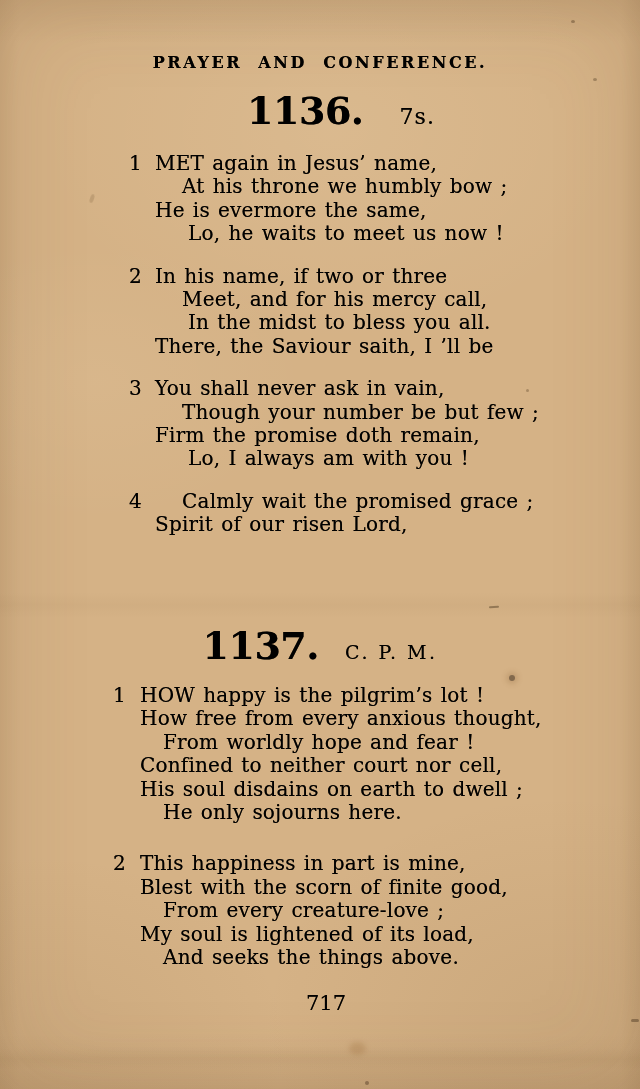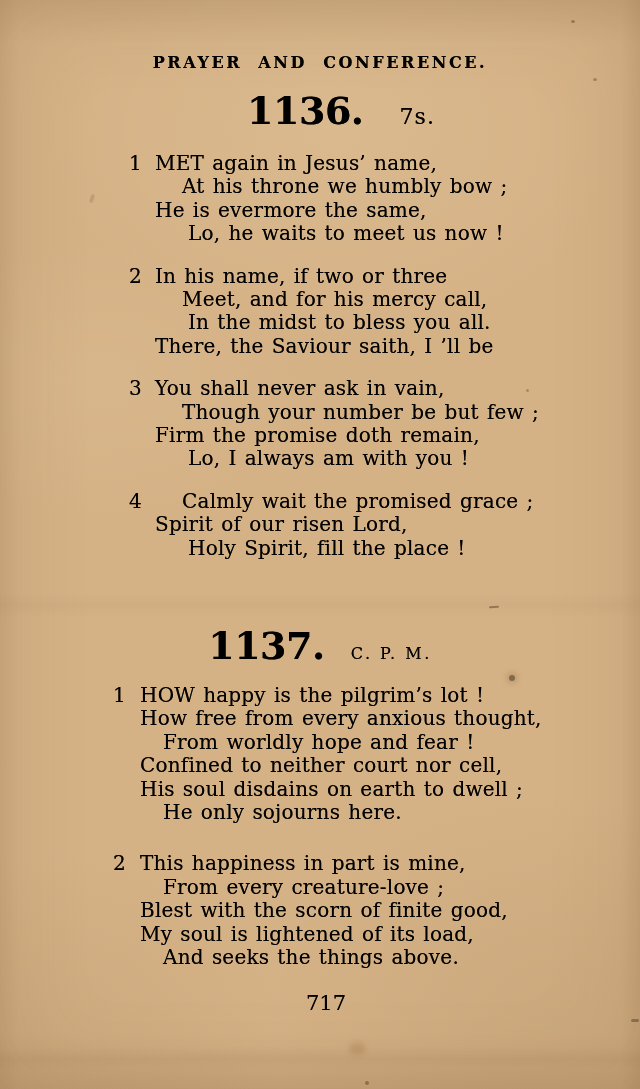--- a/index.html
+++ b/index.html
@@ -33,21 +33,21 @@
     font-size:16px;font-weight:700;letter-spacing:2.6px;word-spacing:8px;
   }
   .hymn-heading{
     position:absolute;left:0;right:0;display:flex;justify-content:center;
     align-items:baseline;
   }
   .hymn-heading.h0{top:92px;gap:36px;padding-left:42px;}
   .hymn-heading.h1{top:627px;gap:26px;}
   .hymn-number{font-size:38px;font-weight:700;line-height:1;letter-spacing:-0.5px;}
   .hymn-meter{font-size:22px;letter-spacing:1px;}
-  .hymn-heading.h1 .hymn-meter{font-size:16px;letter-spacing:2.5px;}
+  .hymn-heading.h1 .hymn-meter{font-size:19px;letter-spacing:2.5px;}
 
   .verses{position:absolute;}
   .verses.v0{top:152px;left:155px;}
   .verses.v1{top:684px;left:140px;}
   .verse{margin-bottom:19px;}
   .verses.v1 .verse{margin-bottom:28px;}
   .line{
     position:relative;font-size:20px;line-height:23.4px;
     letter-spacing:0.2px;word-spacing:1.6px;white-space:nowrap;
   }
@@ -106,21 +106,20 @@
   <div class="verse">
     <div class="line i0 ink"><span class="vnum">3</span><span>You shall never ask in vain,</span></div>
     <div class="line i1 ink">Though your number be but few ;</div>
     <div class="line i0 ink">Firm the promise doth remain,</div>
     <div class="line i2 ink">Lo, I always am with you !</div>
   </div>
   <div class="verse">
     <div class="line i0 ink"><span class="vnum">4</span></div>
     <div class="line i1 ink">Calmly wait the promised grace ;</div>
     <div class="line i0 ink">Spirit of our risen Lord,</div>
-    <div class="line i2 ink">Holy Spirit, fill the place !</div>
   </div>
 </div>
 
 <div class="divider-dash"></div>
 
 <div class="hymn-heading h1">
   <span class="hymn-number ink">1137.</span>
   <span class="hymn-meter ink">C. P. M.</span>
 </div>
 
@@ -128,22 +127,22 @@
   <div class="verse">
     <div class="line i0 ink"><span class="vnum">1</span><span>HOW happy is the pilgrim’s lot !</span></div>
     <div class="line i0 ink">How free from every anxious thought,</div>
     <div class="line i1 ink">From worldly hope and fear !</div>
     <div class="line i0 ink">Confined to neither court nor cell,</div>
     <div class="line i0 ink">His soul disdains on earth to dwell ;</div>
     <div class="line i1 ink">He only sojourns here.</div>
   </div>
   <div class="verse">
     <div class="line i0 ink"><span class="vnum">2</span><span>This happiness in part is mine,</span></div>
+    <div class="line i0 ink">Blest with the scorn of finite good,</div>
     <div class="line i1 ink">From every creature-love ;</div>
-    <div class="line i0 ink">Blest with the scorn of finite good,</div>
     <div class="line i0 ink">My soul is lightened of its load,</div>
     <div class="line i1 ink">And seeks the things above.</div>
   </div>
 </div>
 
 <div class="page-number ink">717</div>
 
 <div class="stain st1"></div>
 <div class="stain st2"></div>
 <div class="stain st3"></div>

